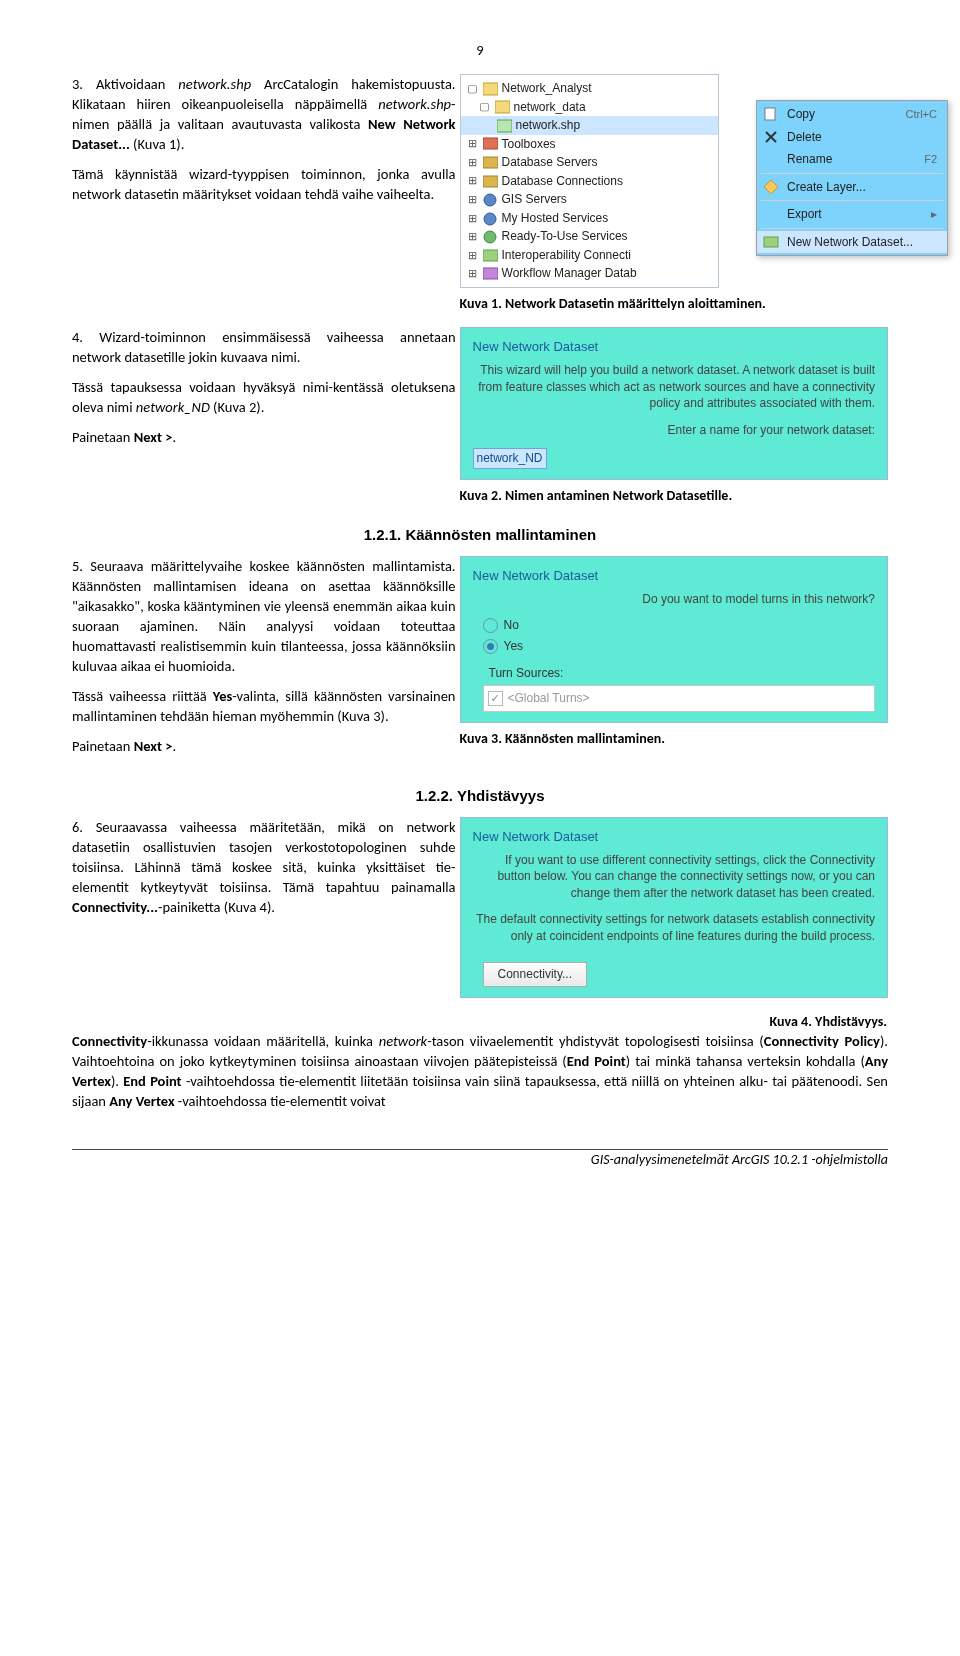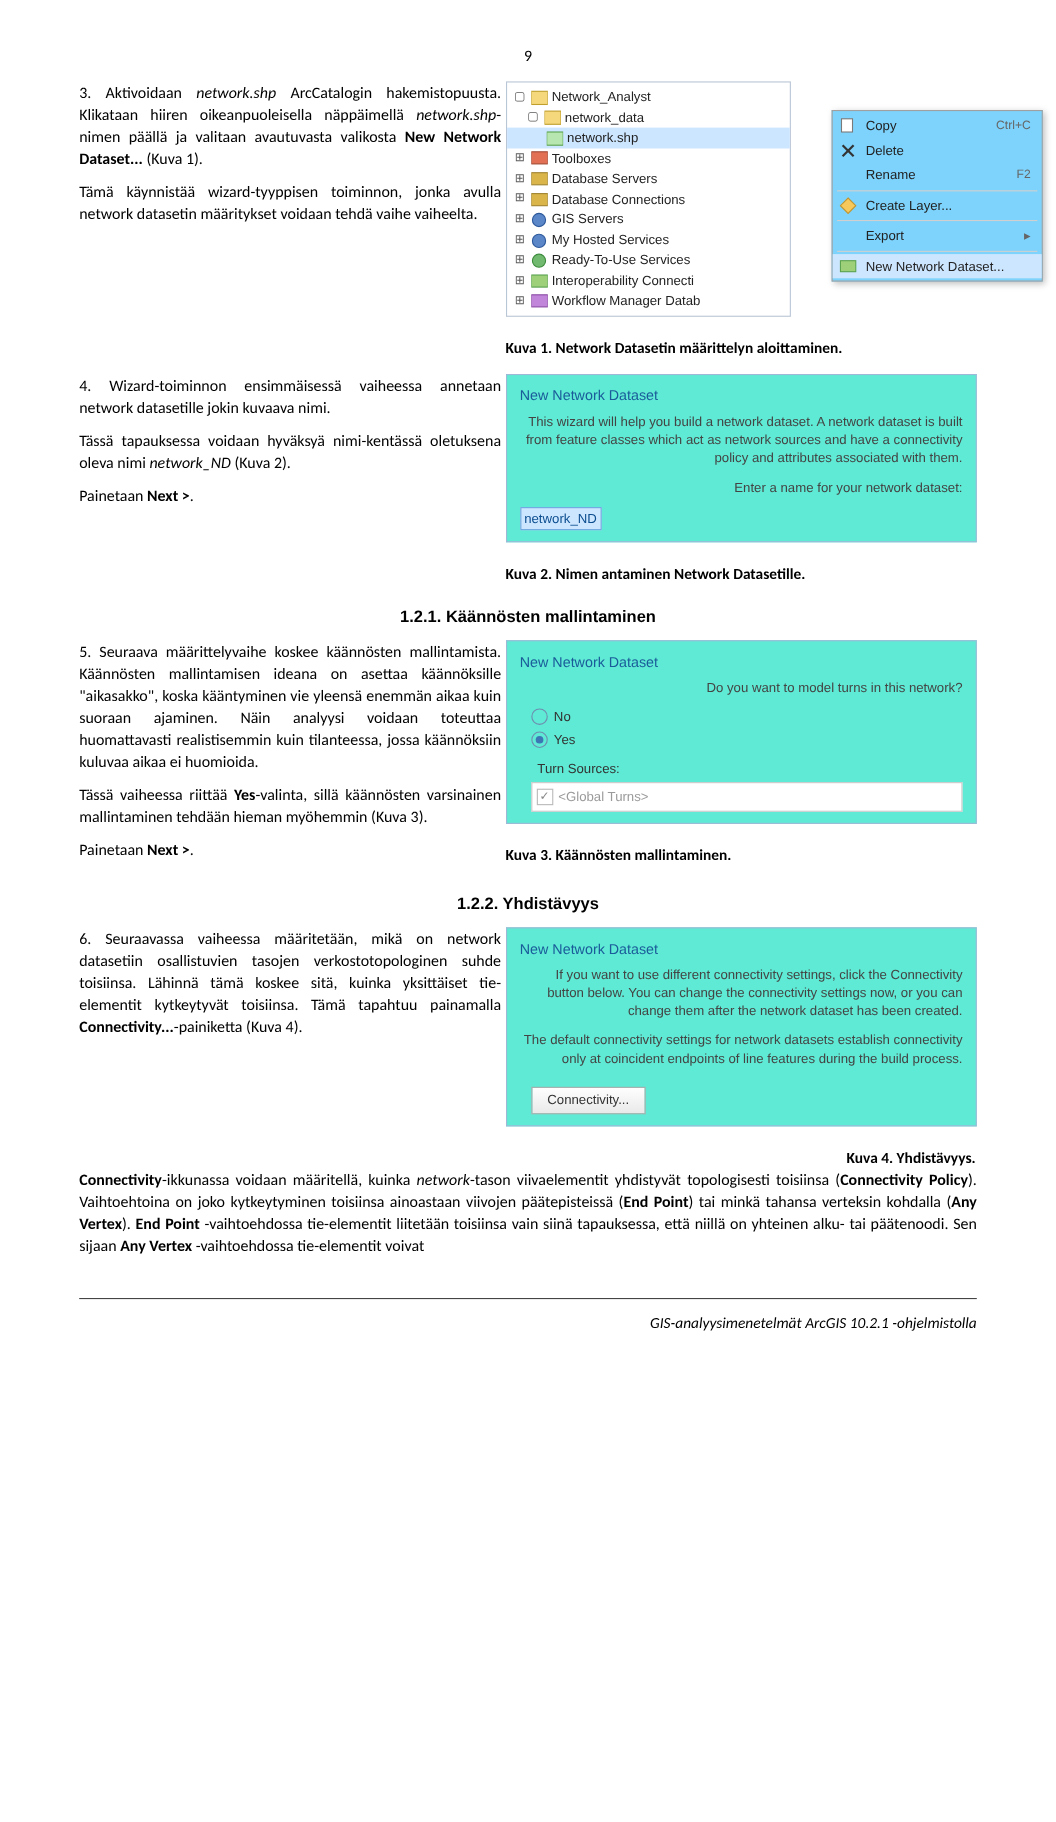--- a/index.html
+++ b/index.html
@@ -3,26 +3,26 @@
 <meta charset="utf-8">
 <style>
 @page{margin:0}
 body{font-family:Calibri,Arial,sans-serif;font-size:14.5px;color:#000;line-height:1.38;margin:0;padding:40px 72px 30px 72px;width:960px;box-sizing:border-box;background:#fff;text-align:justify;text-justify:inter-word}
 .pgnum{text-align:center;font-size:14.5px;margin-bottom:14px}
 .row{display:flex;gap:4px;margin-bottom:14px}
 .col{flex:1 1 0}
 .col.narrow{flex:0 0 47%}
 .col.wide{flex:1}
 img,svg{display:block}
-.caption{font-weight:700;margin-top:19px;font-size:14px;text-align:left}
+.caption{font-weight:700;margin-top:6px;font-size:14px;text-align:left}
 h3{font-family:Arial,sans-serif;font-size:15px;font-weight:700;margin:20px 0 10px 0;text-align:center}
 .para{margin:0 0 10px 0}
 .ital{font-style:italic}
 .bold{font-weight:700}
-.footer{position:relative;margin-top:38px;border-top:1px solid #444;padding-top:12px;font-style:italic;text-align:right;font-size:14px}
+.footer{position:relative;margin-top:38px;border-top:1px solid #444;padding-top:0;font-style:italic;text-align:right;font-size:14px}
 
 
 .fig1{width:100%;position:relative;font-family:"Segoe UI",Arial,sans-serif;font-size:12px;color:#222}
 .tree{border:1px solid #b9c6d6;background:#fff;padding:4px 0;width:60%}
 .tnode{display:flex;align-items:center;padding:1px 6px;gap:4px}
 .tnode .exp{width:12px;text-align:center;color:#5b5b5b;font-size:11px}
 .ticon{width:15px;height:15px;flex:0 0 15px}
 .tsel{background:#cde6ff}
 .ctxmenu{position:absolute;right:-60px;top:26px;background:#7dd3fc;border:1px solid #a0a0a0;box-shadow:2px 2px 6px rgba(0,0,0,.25);min-width:190px;font-size:12px;padding:2px 0}
 .ctxmenu .mi{display:flex;align-items:center;padding:3px 10px 3px 30px;position:relative}

